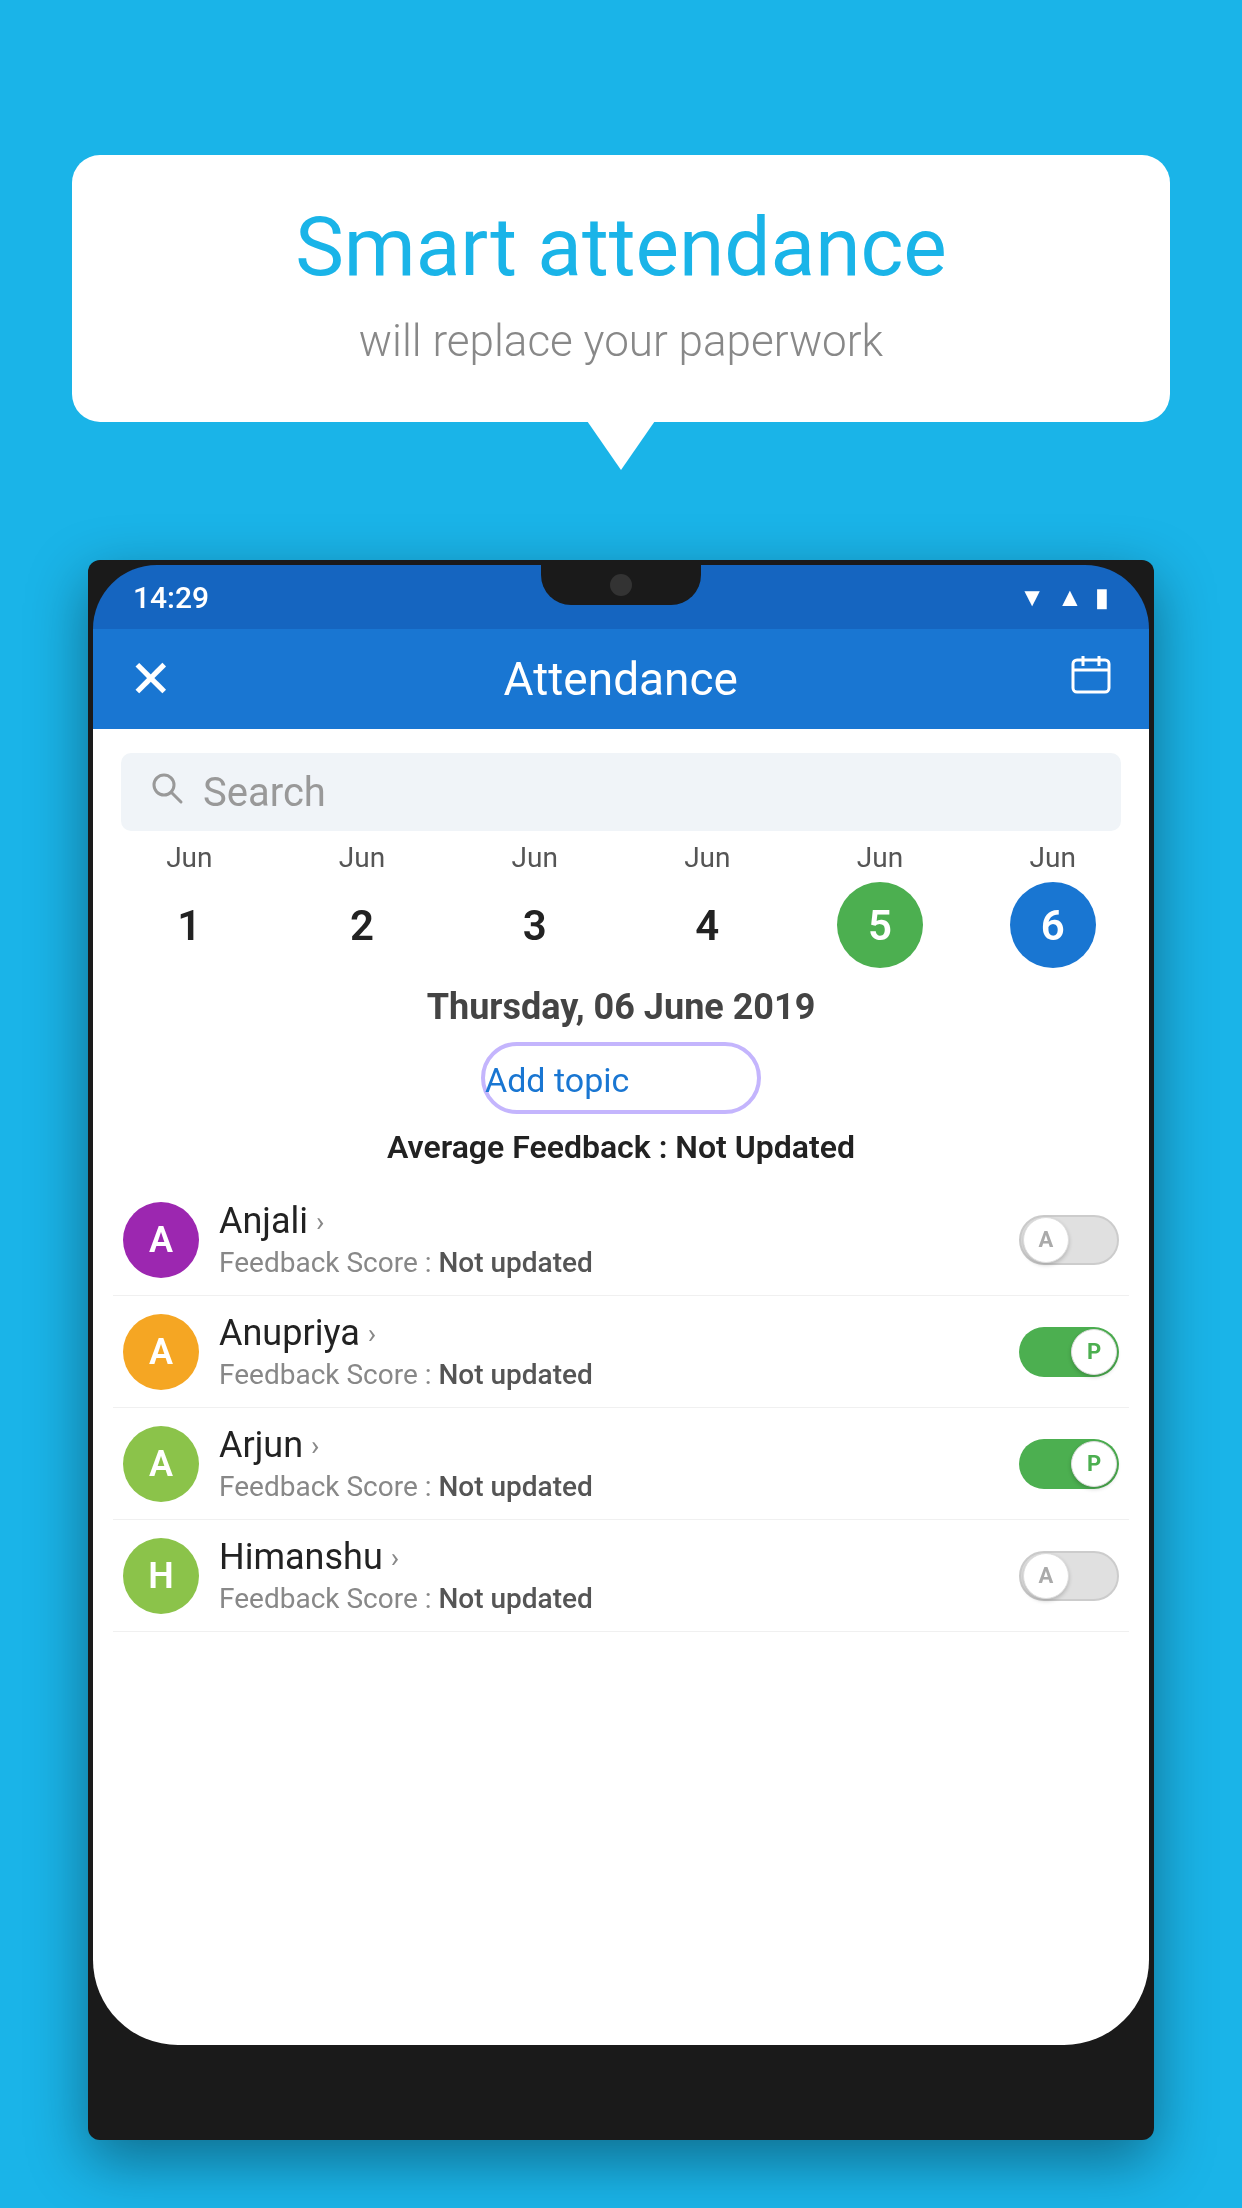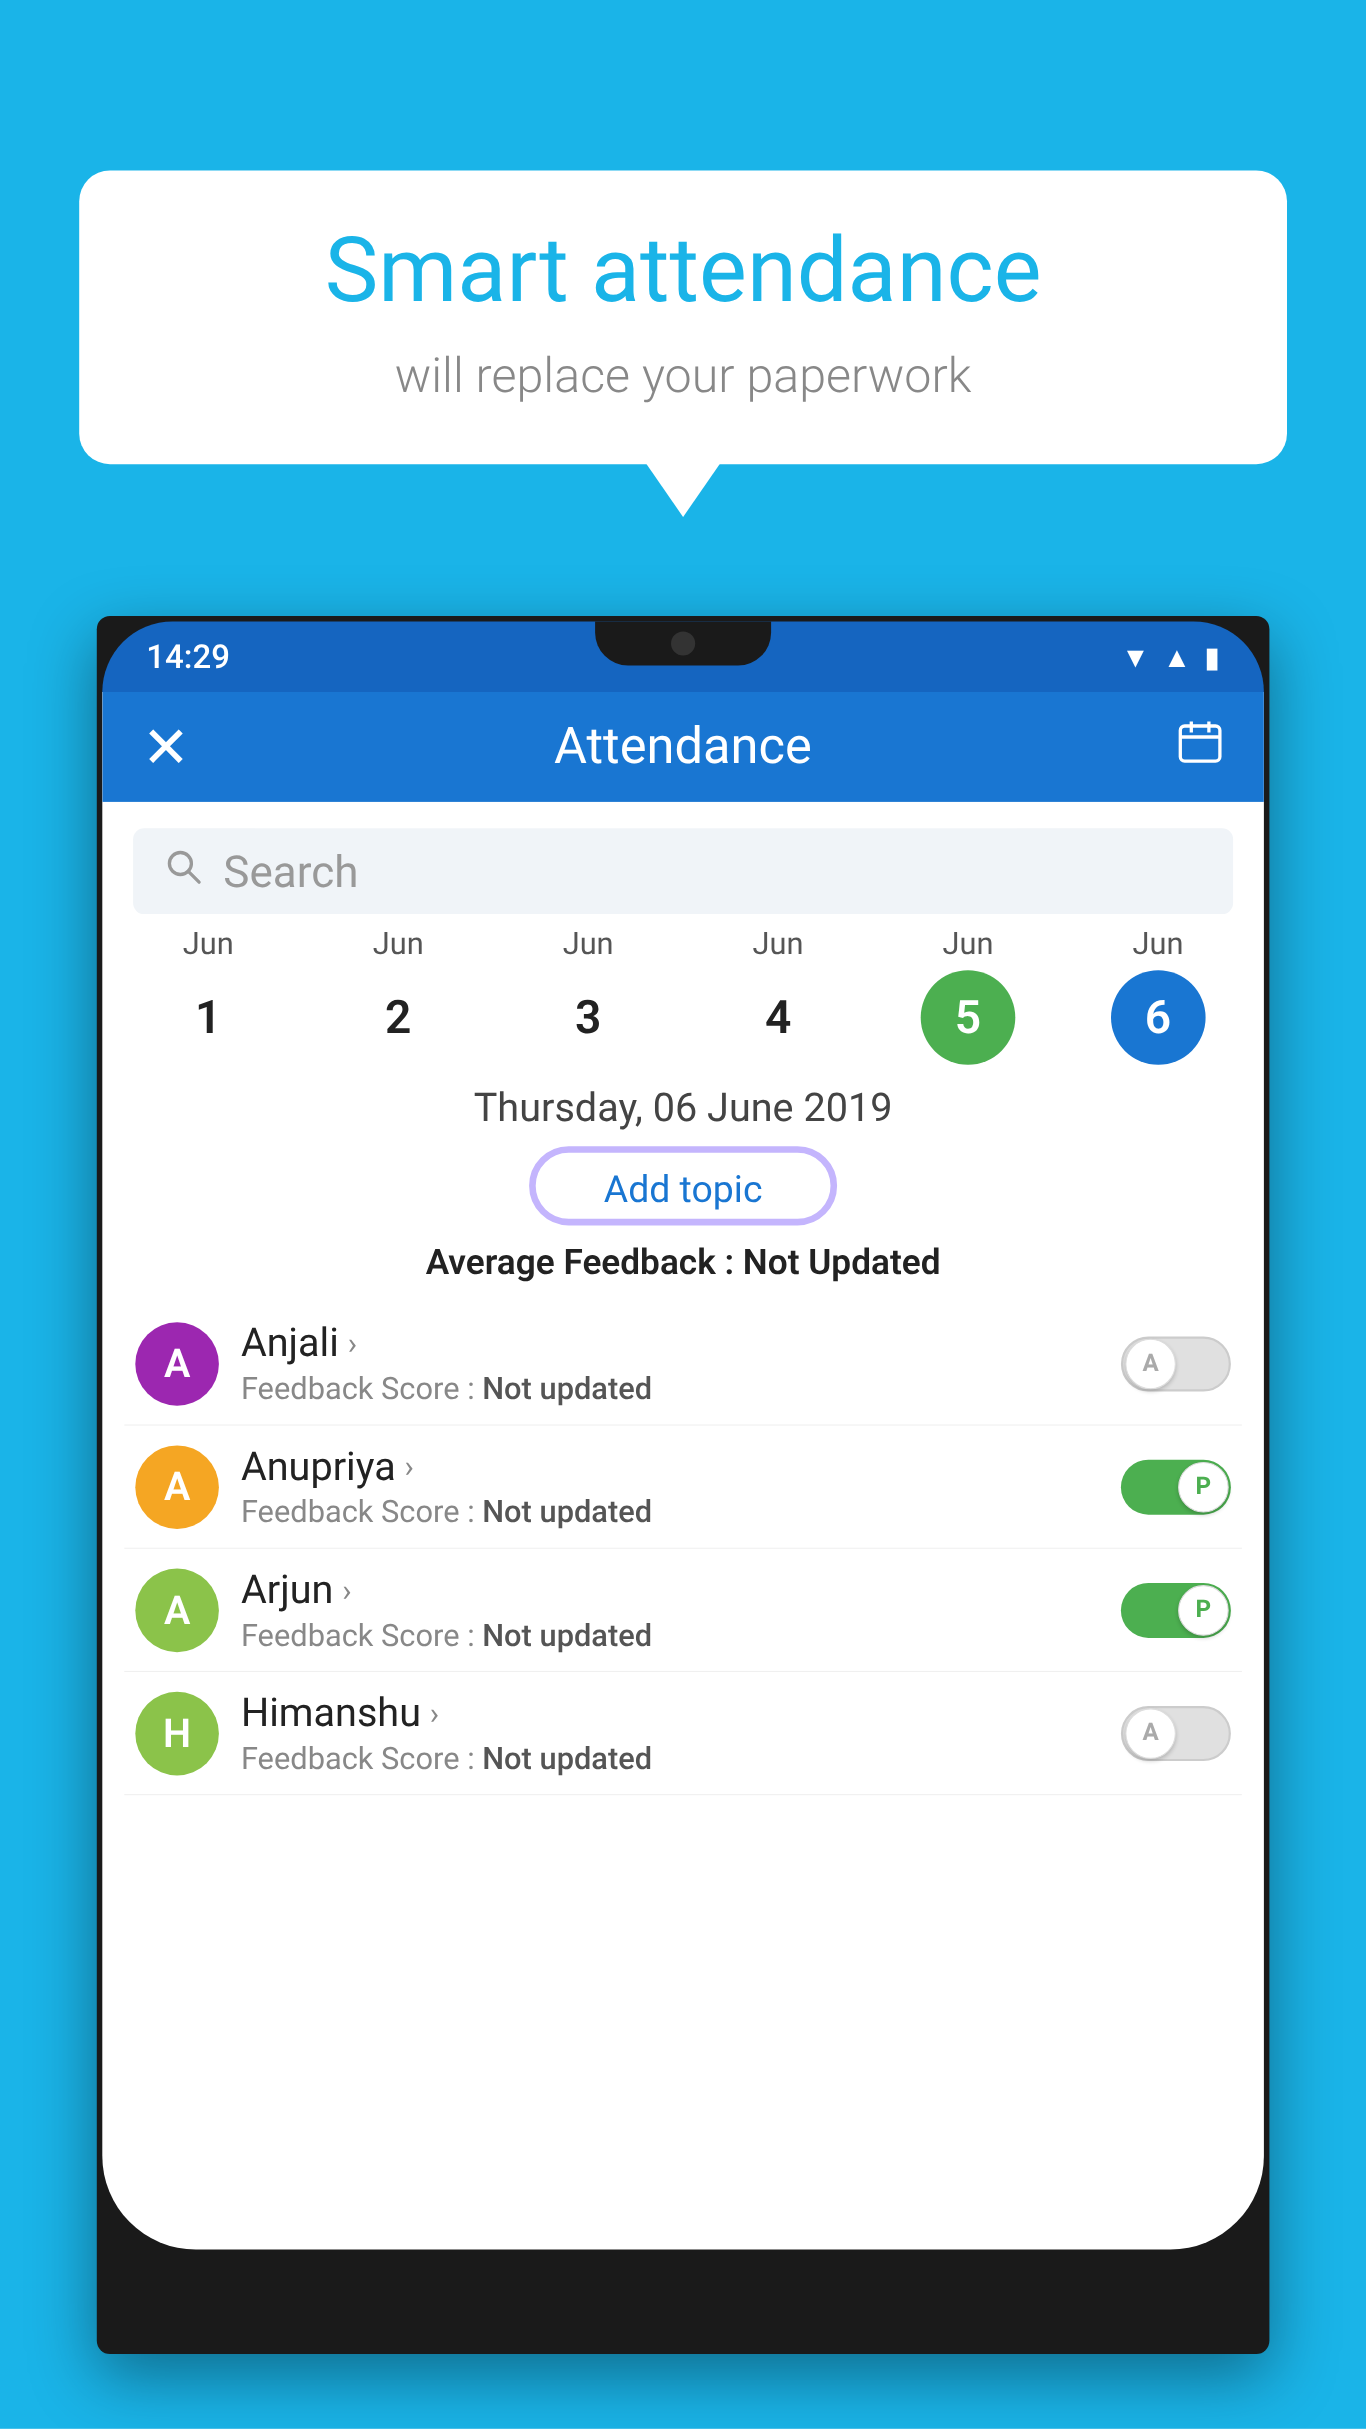--- a/index.html
+++ b/index.html
@@ -216,34 +216,34 @@
       background: #1976d2;
       color: white;
     }
 
     
     .selected-date {
       text-align: center;
       font-size: 36px;
       color: #444;
       margin: 18px 0 14px;
+      font-weight: bold;
     }
 
     
     .add-topic-btn {
       display: block;
       margin: 0 auto 14px;
       width: 280px;
       height: 72px;
-      border: 6px solid #c4b5fd;
+      border: 4px solid #c4b5fd;
       border-radius: 36px;
       background: white;
       color: #1976d2;
       font-size: 34px;
-      text-align: center;
       line-height: 68px;
       cursor: pointer;
     }
 
     
     .avg-feedback {
       text-align: center;
       font-size: 32px;
       color: #888;
       margin-bottom: 18px;

